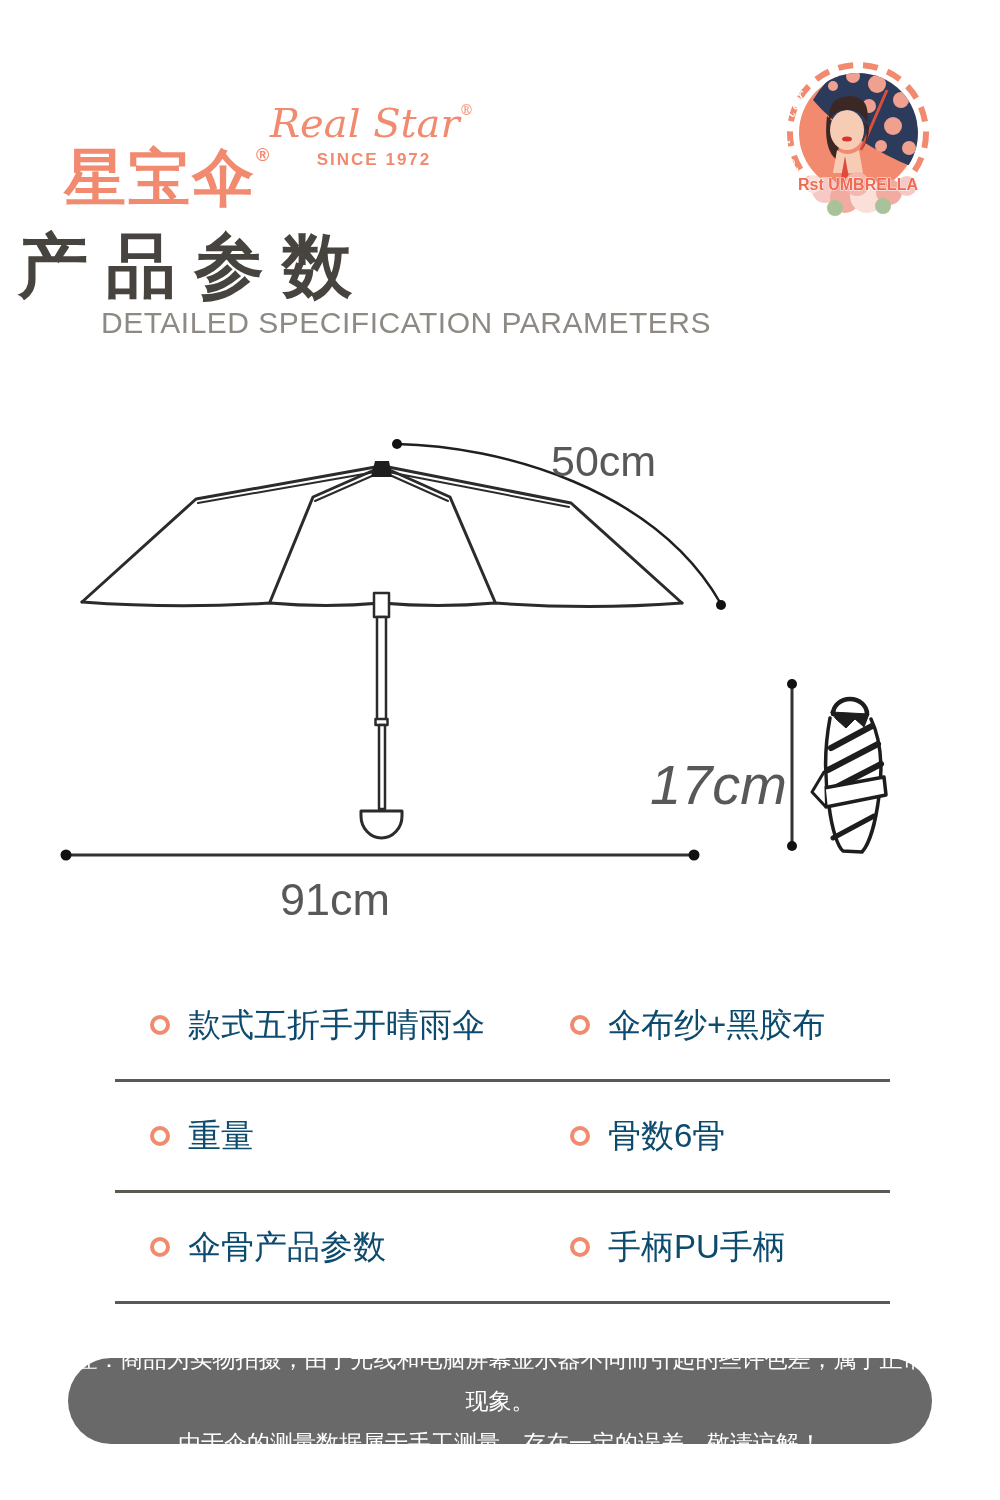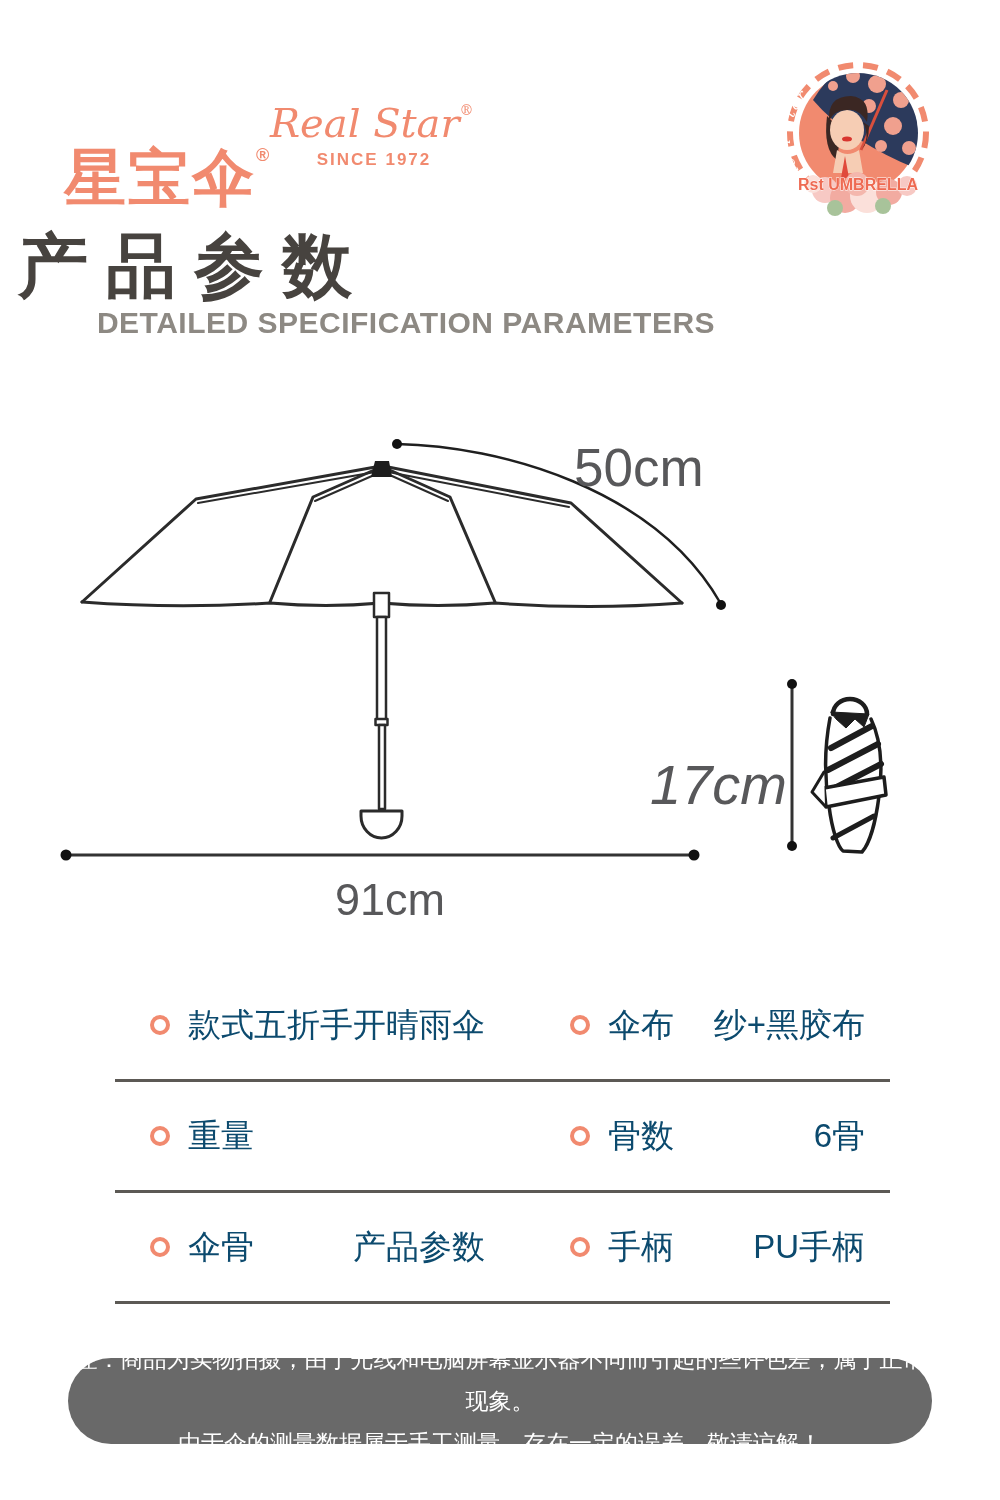--- a/index.html
+++ b/index.html
@@ -12,40 +12,40 @@
   .logo-cn sup{font-size:18px;vertical-align:38px;}
   .logo-en{left:270px;top:100px;font-family:"DejaVu Serif",serif;font-style:italic;
            font-size:40px;color:#f18a6f;}
   .logo-en sup{font-size:14px;font-style:normal;vertical-align:22px;}
   .logo-since{left:288px;top:150px;width:172px;text-align:center;font-size:17px;
               font-weight:bold;color:#f18a6f;letter-spacing:2px;}
 
   
   .title{left:0;top:220px;width:1000px;text-align:left;font-size:70px;font-weight:bold;
          color:#47433f;letter-spacing:18px;padding-left:18px;box-sizing:border-box;}
-  .subtitle{left:0;top:306px;width:812px;text-align:center;font-size:30px;font-weight:bold;
+  .subtitle{left:0;top:306px;width:812px;text-align:center;font-size:30px;font-weight:normal;
             color:#8d8983;letter-spacing:0.5px;}
 
   
   .dim{color:#58585a;}
-  .dim-50{left:574px;top:437px;font-size:53px;}
+  .dim-50{left:551px;top:437px;font-size:43px;}
   .dim-17{left:650px;top:752px;font-size:56px;font-style:italic;}
-  .dim-91{left:280px;top:874px;width:220px;text-align:center;font-size:45px;}
+  .dim-91{left:280px;top:874px;width:220px;font-size:45px;}
 
   
   .spec-table{left:115px;top:971px;width:775px;}
   .spec-row{display:flex;align-items:center;height:108px;border-bottom:3px solid #5c5955;
             font-size:33px;color:#0c4a6e;}
   .cell{display:flex;align-items:center;}
   .cell-l{width:335px;margin-left:35px;}
   .cell-r{flex:1;margin-left:85px;padding-right:25px;}
   .bullet{width:12px;height:12px;border:4px solid #f18a6f;border-radius:50%;
           margin-right:18px;flex:0 0 auto;}
   .spec-label{white-space:nowrap;}
-  .spec-value{flex:1;text-align:right;white-space:nowrap;}
+  .spec-value{flex:1;text-align:left;white-space:nowrap;}
 
   
   .note{left:68px;top:1358px;width:864px;height:86px;background:#696969;border-radius:52px;
         display:flex;flex-direction:column;justify-content:center;align-items:center;}
   .note div{color:#ffffff;font-size:23px;line-height:42px;text-align:center;}
 
   svg text{font-family:"Liberation Sans",sans-serif;}
   .badge-script{font-family:"DejaVu Serif",serif;font-style:italic;}
 </style>
 </head>

